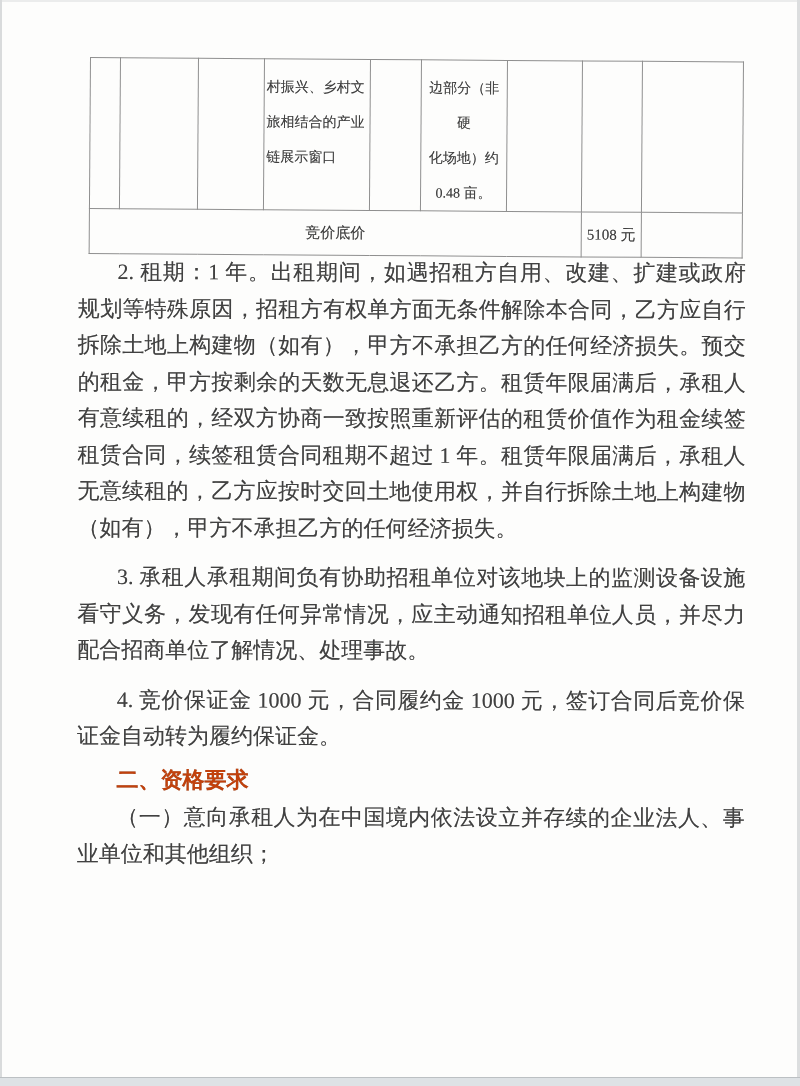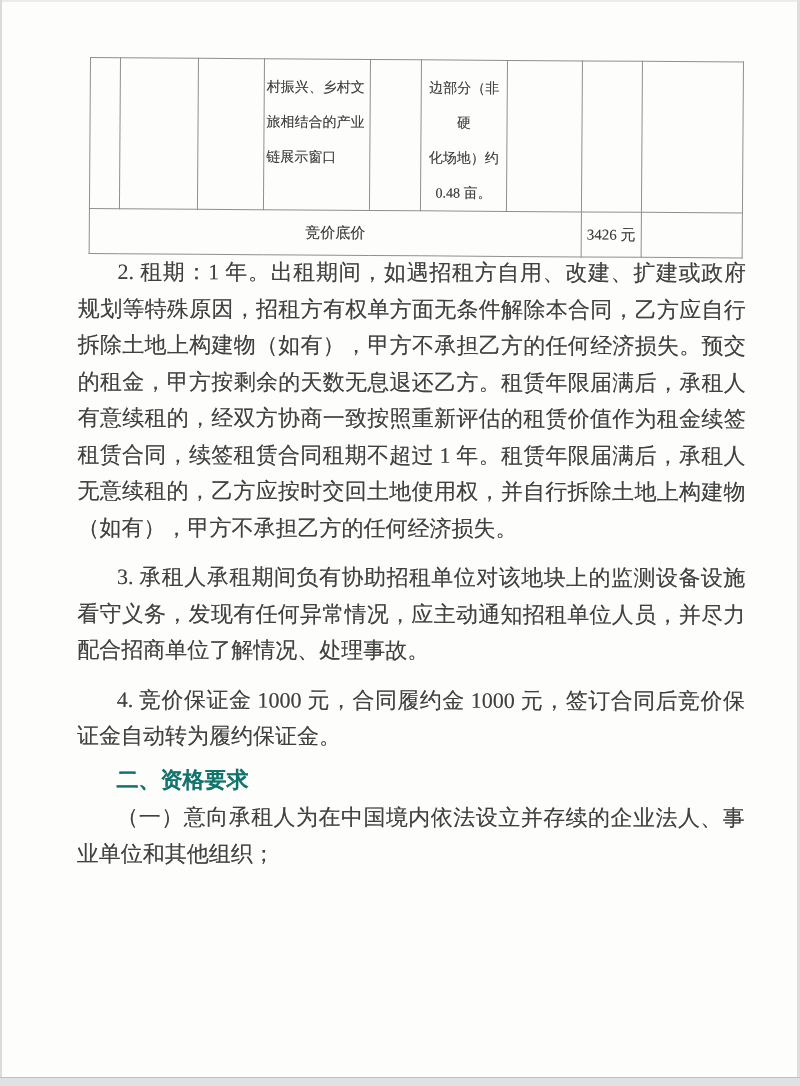--- a/index.html
+++ b/index.html
@@ -66,21 +66,21 @@
   }
   .mt-13 { margin-top: 13px !important; }
   .mt-7  { margin-top: 7px  !important; }
   .mt-1  { margin-top: 1px  !important; }
   .mt-3  { margin-top: 3px  !important; }
   .section-heading {
     font-family: "Liberation Sans", sans-serif;
     font-weight: 700;
     text-indent: 1.65em;
     text-align: left;
-    color: #0f766e;
+    color: #c2410c;
   }
 </style>
 </head>
 <body>
 
 <div class="page">
   <div class="edge-top"></div>
   <div class="edge-left"></div>
   <div class="edge-right"></div>
   <div class="edge-bottom"></div>
@@ -108,21 +108,21 @@
         <td></td>
         <td class="cell-area">边部分（非硬
 化场地）约
 0.48 亩。</td>
         <td></td>
         <td></td>
         <td></td>
       </tr>
       <tr class="r2">
         <td colspan="7">竞价底价</td>
-        <td>3426 元</td>
+        <td>5108 元</td>
         <td></td>
       </tr>
     </tbody>
   </table>
 
   <div class="body-text">
     <p>2. 租期：1 年。出租期间，如遇招租方自用、改建、扩建或政府规划等特殊原因，招租方有权单方面无条件解除本合同，乙方应自行拆除土地上构建物（如有），甲方不承担乙方的任何经济损失。预交的租金，甲方按剩余的天数无息退还乙方。租赁年限届满后，承租人有意续租的，经双方协商一致按照重新评估的租赁价值作为租金续签租赁合同，续签租赁合同租期不超过 1 年。租赁年限届满后，承租人无意续租的，乙方应按时交回土地使用权，并自行拆除土地上构建物（如有），甲方不承担乙方的任何经济损失。</p>
     <p class="mt-13">3. 承租人承租期间负有协助招租单位对该地块上的监测设备设施看守义务，发现有任何异常情况，应主动通知招租单位人员，并尽力配合招商单位了解情况、处理事故。</p>
     <p class="mt-13">4. 竞价保证金 1000 元，合同履约金 1000 元，签订合同后竞价保证金自动转为履约保证金。</p>
     <p class="section-heading mt-7">二、资格要求</p>

